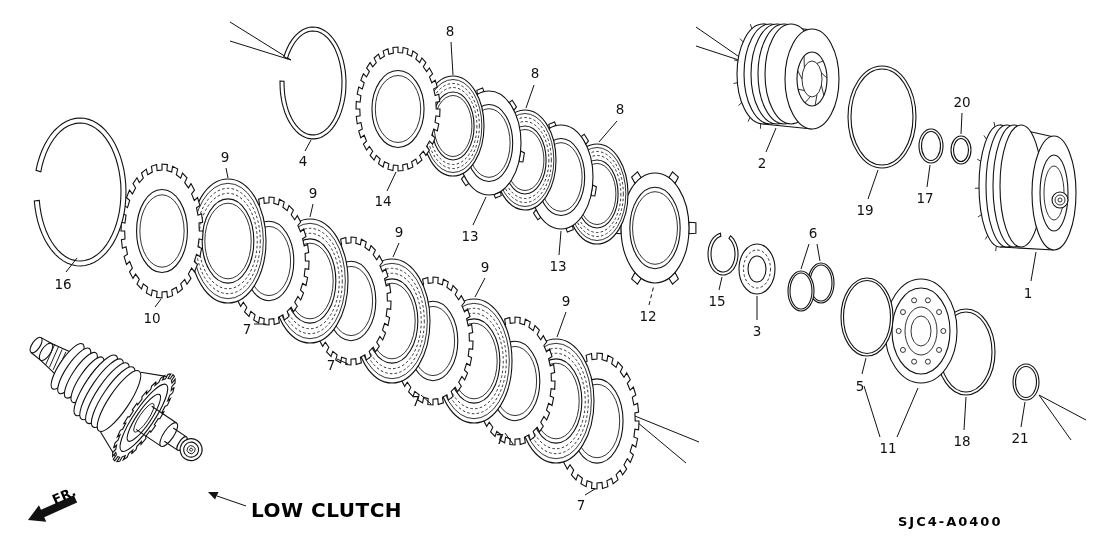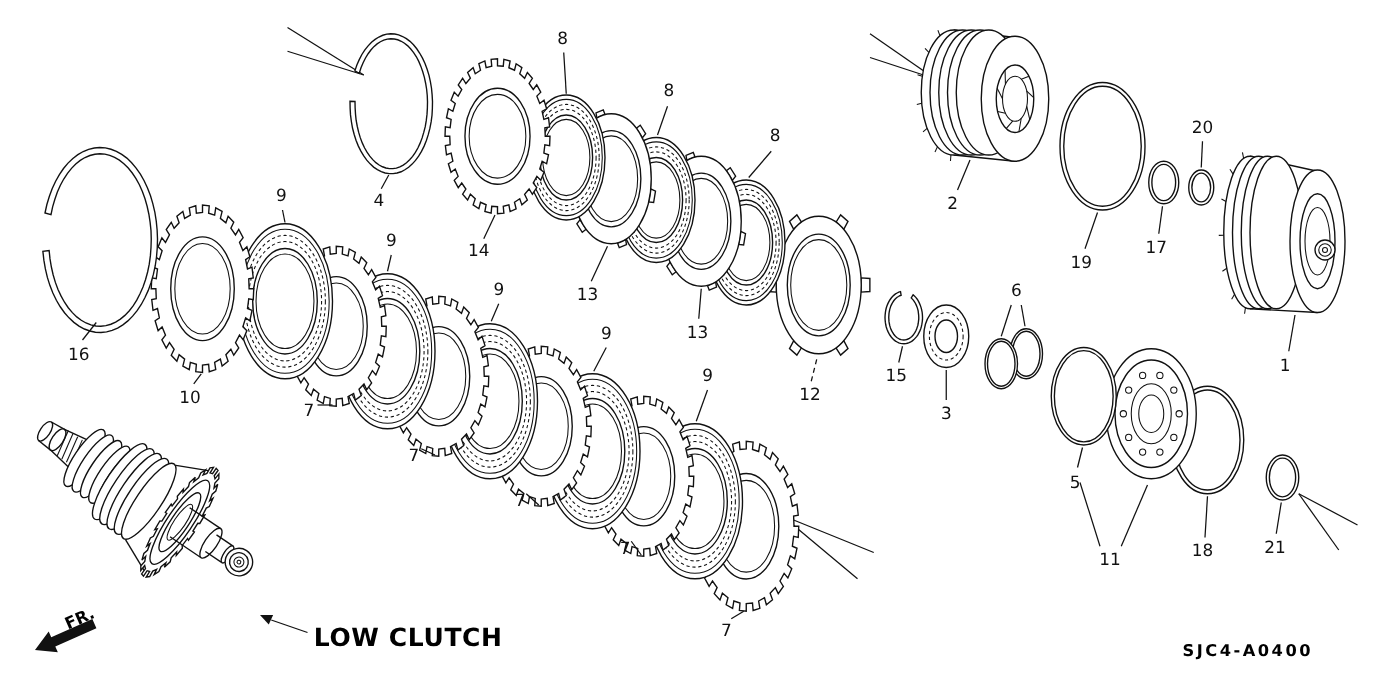--- a/index.html
+++ b/index.html
@@ -10,21 +10,21 @@
   .line{fill:none;stroke:#111;stroke-width:1.1;}
   .thin{stroke-width:0.85;}
   .dashy{stroke-dasharray:2.6 2.2;}
   .leader{stroke:#111;stroke-width:1;fill:none;}
   .leader.dash{stroke-dasharray:4 3;}
   .solid{fill:#111;stroke:none;}
   text.lbl{font:400 13.5px "DejaVu Sans",sans-serif;fill:#111;}
   .ovl{position:absolute;color:#000;white-space:nowrap;}
   #low-clutch-label{left:251px;top:498px;font-weight:700;font-size:20px;letter-spacing:.5px;}
   #fr-label{left:52px;top:488px;font-weight:700;font-size:13px;transform:rotate(-24deg);}
-  #diagram-code{left:946px;top:514px;font-weight:700;font-size:13px;letter-spacing:2px;}
+  #diagram-code{left:898px;top:514px;font-weight:700;font-size:13px;letter-spacing:2px;}
 </style>
 </head>
 <body>
 
 <div id="stage">
   <svg id="art" width="1108" height="553" viewBox="0 0 1108 553">
       <g>
         <line x1="230" y1="22" x2="291" y2="60" class="leader"></line>
         <line x1="230" y1="41" x2="291" y2="60" class="leader"></line>
         <line x1="696" y1="27" x2="748" y2="63" class="leader"></line>

